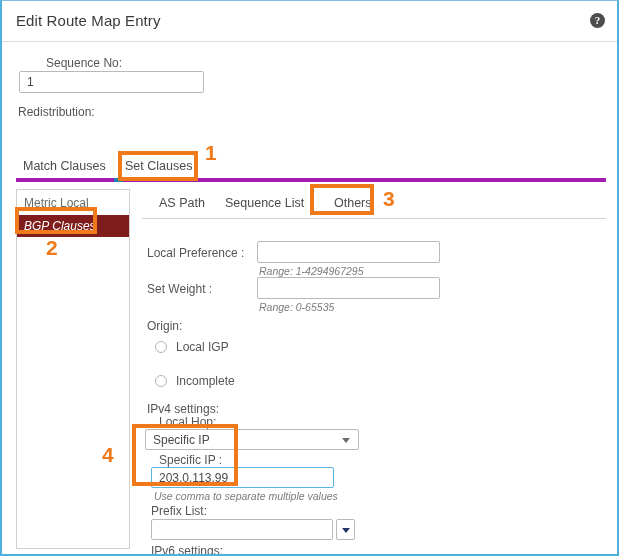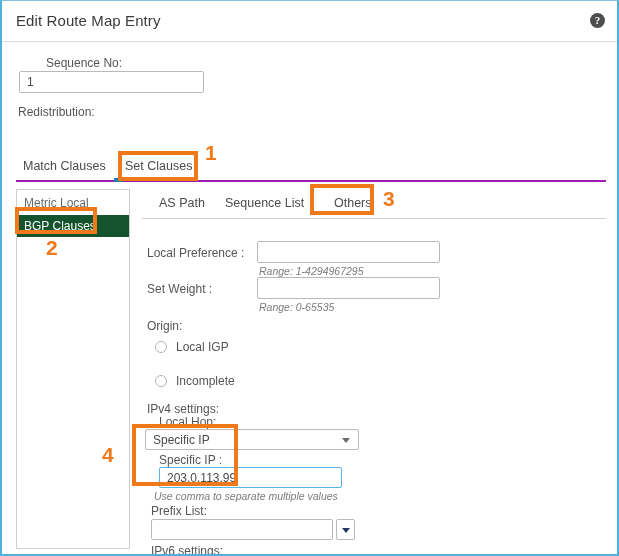--- a/index.html
+++ b/index.html
@@ -72,21 +72,21 @@
     position: absolute;
     background: #ffffff;
     border: 1px solid #b9b9b9;
     border-radius: 2px;
     font-size: 12px;
     color: #4a4a4a;
     padding: 0 7px;
     display: flex;
     align-items: center;
   }
-  .txtbox.focused { border: 1px solid #57b4e4; margin-left: 8px; }
+  .txtbox.focused { border: 1px solid #57b4e4; }
 
   .ddbox {
     position: absolute;
     background: #ffffff;
     border: 1px solid #b9b9b9;
     border-radius: 2px;
     font-size: 12px;
     color: #4a4a4a;
     display: flex;
     align-items: center;
@@ -127,21 +127,21 @@
     border-top: 3px solid transparent;
     border-bottom: 3px solid transparent;
     border-left: 4px solid #ffffff;
   }
 
   
   #tabstrip {
     position: absolute;
     left: 14px; top: 150px;
     width: 590px; height: 31px;
-    border-bottom: 2px solid #a21caf;
+    border-bottom: 4px solid #a21caf;
   }
   .otab {
     position: absolute;
     top: 0;
     height: 30px;
     line-height: 30px;
     font-size: 12.5px;
     color: #4b4b4b;
     cursor: pointer;
     white-space: nowrap;
@@ -167,22 +167,23 @@
     width: 112px;
     height: 22px;
     line-height: 22px;
     padding-left: 7px;
     font-size: 12px;
     color: #6a6a6a;
     cursor: pointer;
     white-space: nowrap;
   }
   .litem.sel {
-    background: #14532d;
+    background: #7f1d1d;
     color: #ffffff;
+    font-style: italic;
   }
 
   
   #contentpane {
     position: absolute;
     left: 140px; top: 188px;
     width: 464px; height: 368px;
   }
   #inner-tabstrip {
     position: absolute;

